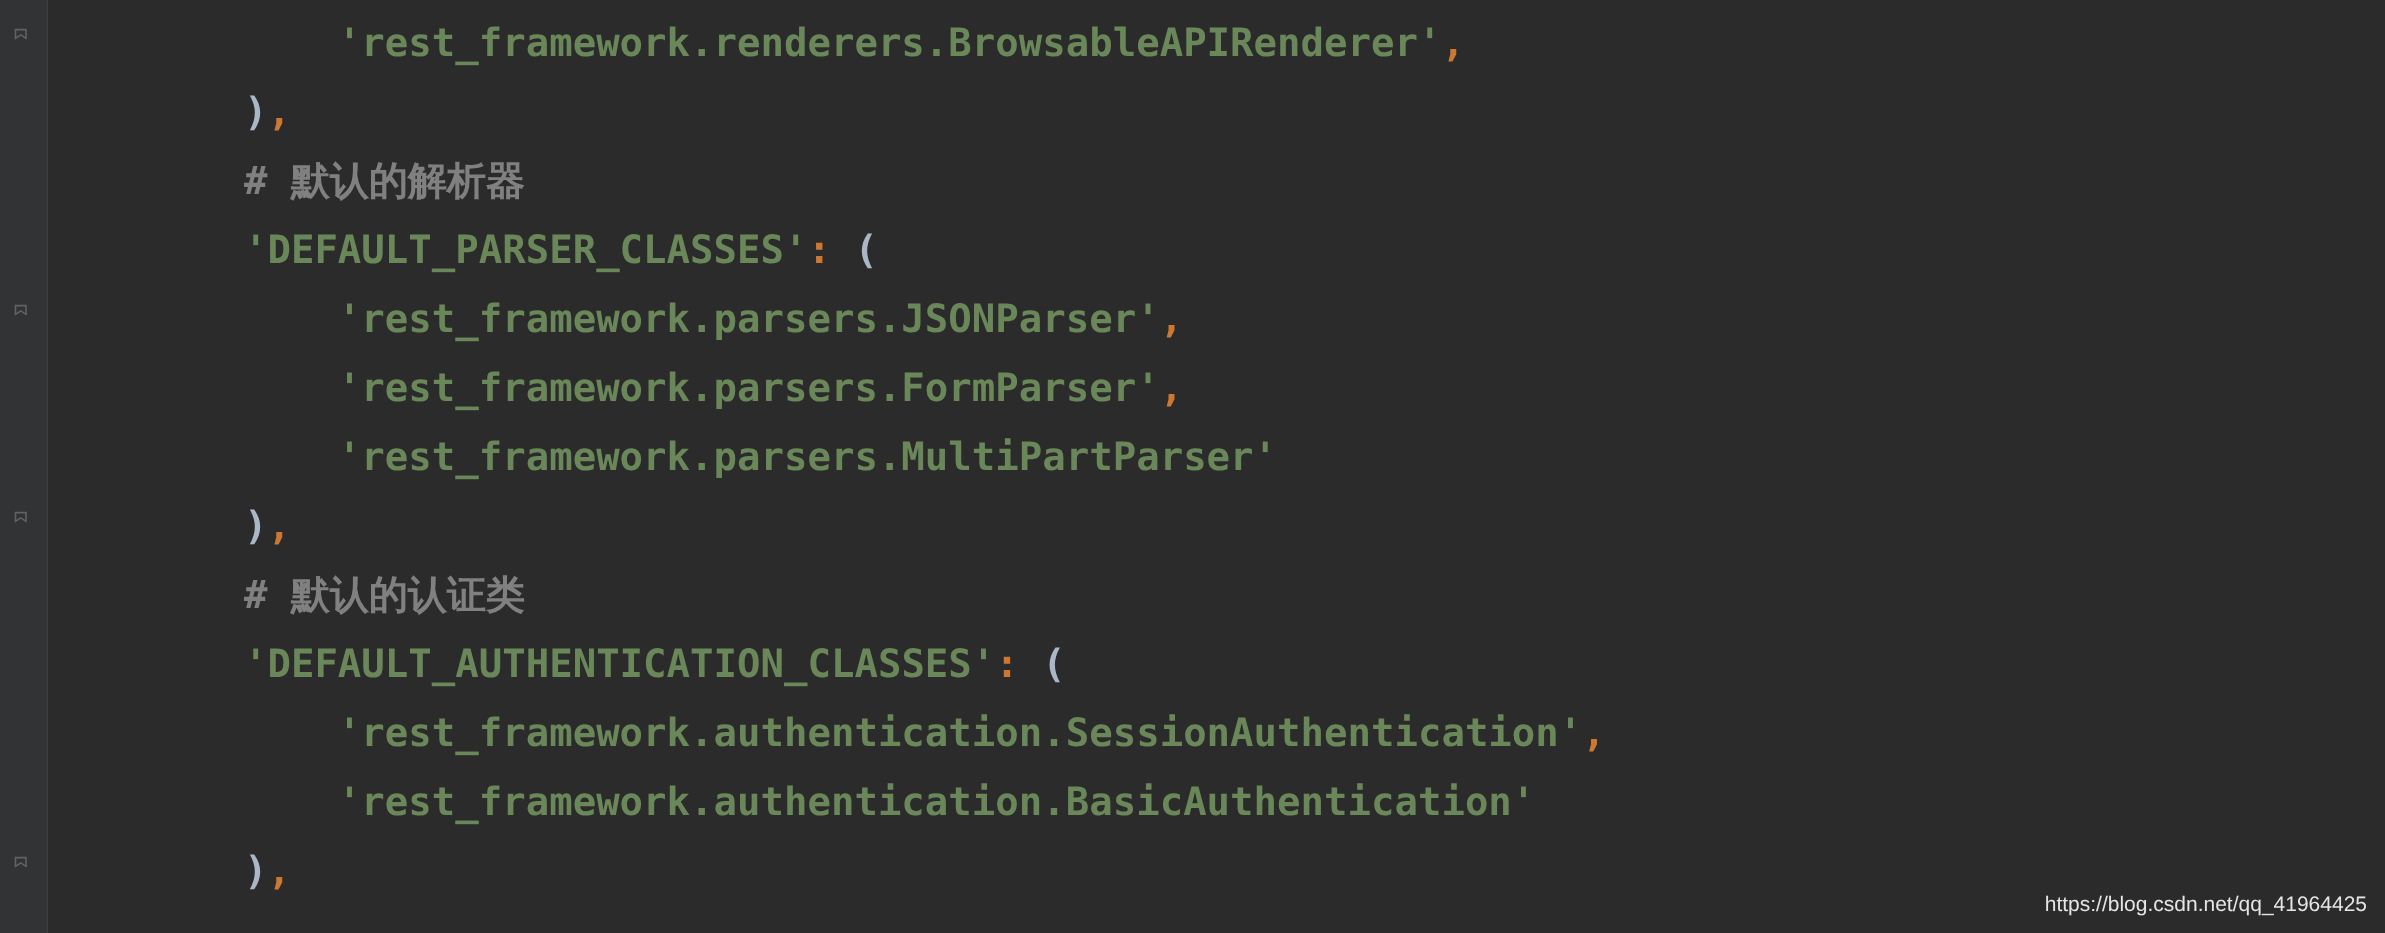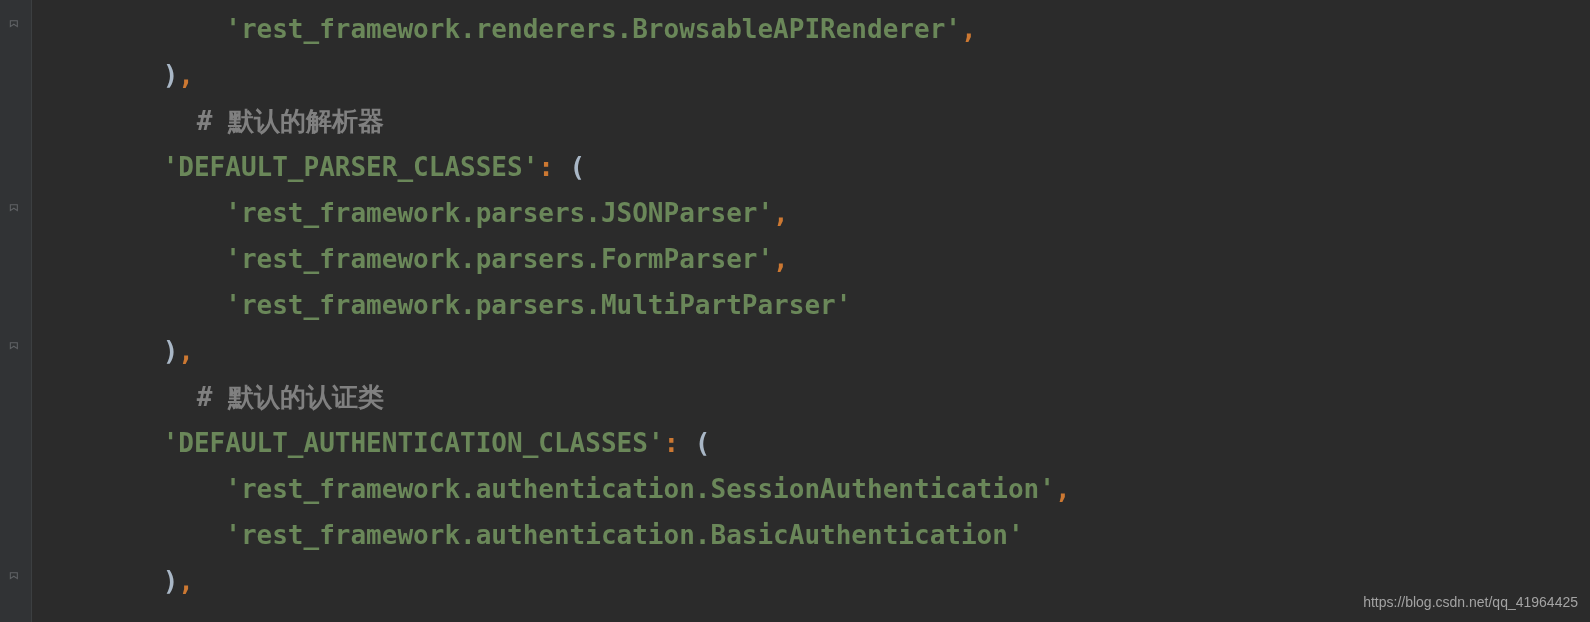--- a/index.html
+++ b/index.html
@@ -47,30 +47,30 @@
       white-space: pre;
       padding-left: 68px;
     }
     .line {
       display: block;
       height: 46px;
       line-height: 46px;
       font-weight: bold;
     }
     .string { color: #6a8759; }
-    .comment { color: #808080; margin-left: 34px; }
+    .comment { color: #808080; }
     .punct { color: #cc7832; }
     .paren { color: #a9b7c6; }
     .colon { color: #cc7832; }
     .watermark {
       position: absolute;
       right: 12px;
       bottom: 8px;
       font-size: 14px;
-      color: #a3a3a3;
+      color: #e5e5e5;
       font-family: Arial, sans-serif;
     }
   </style>
 </head>
 <body>
 
 <div class="gutter">
   <div id="gutter-markers">
       <div class="gutter-marker" style="top: 2px;"><svg viewBox="0 0 24 24">
           <path d="M4 3 L16 3 L16 13 L10 9 L4 13 Z" fill="none" stroke="#606366" stroke-width="1.8"></path>

